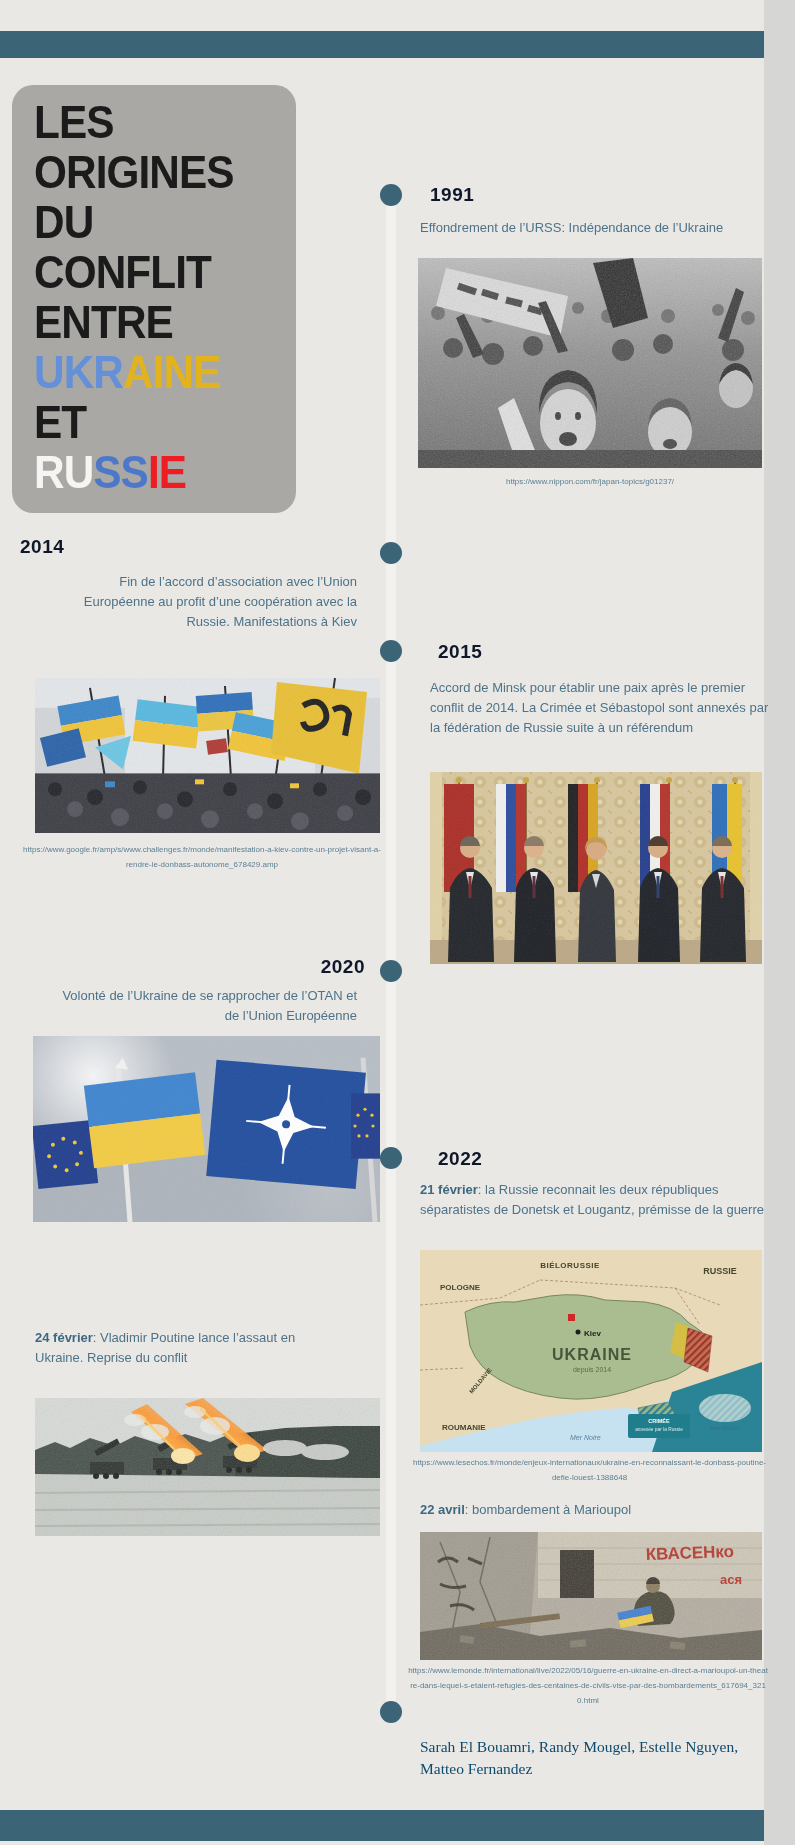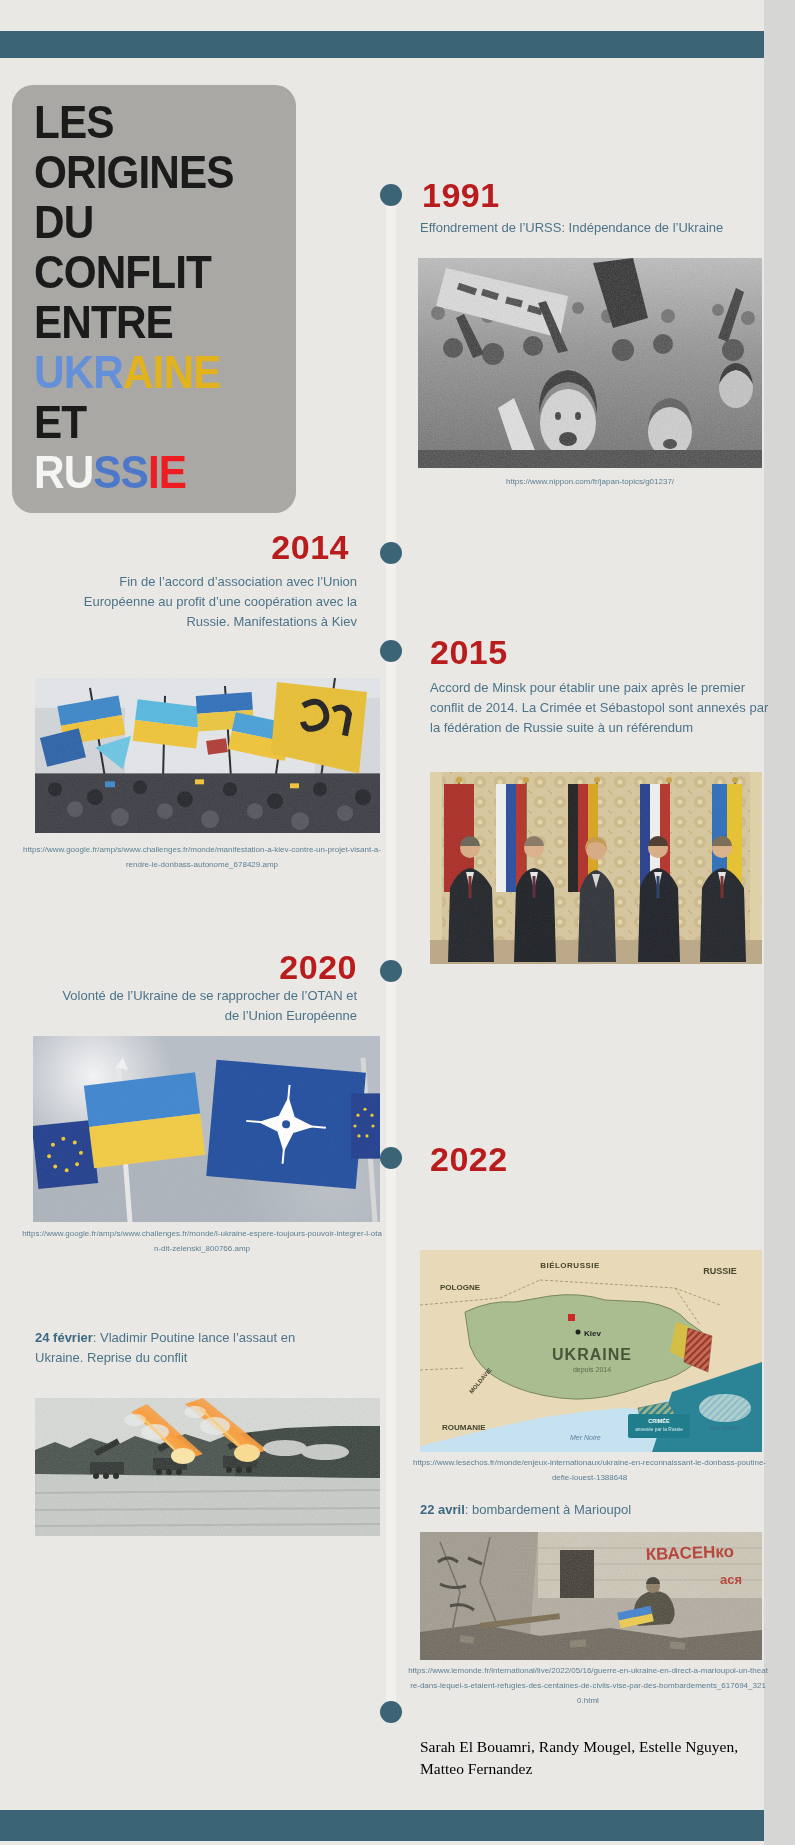--- a/index.html
+++ b/index.html
@@ -16,35 +16,35 @@
   .t-line{font-size:46px;font-weight:700;line-height:50px;color:#1b1b1b;letter-spacing:-1px;
     transform:scaleX(.92);transform-origin:left center;white-space:nowrap;}
   .c-ublue{color:#6390d8;} .c-uyellow{color:#e2b31d;}
   .c-rwhite{color:#f5f5f3;} .c-rblue{color:#4d78c9;} .c-rred{color:#ee1c23;}
 
   
   .tl-line{position:absolute;left:386px;top:195px;width:10px;height:1517px;background:#f3f1ed;border-radius:6px;}
   .dot{position:absolute;left:380px;width:22px;height:22px;border-radius:50%;background:#3c6477;}
   .d1{top:184px;} .d2{top:542px;} .d3{top:640px;} .d4{top:960px;} .d5{top:1147px;} .d6{top:1701px;}
 
-  .year{position:absolute;margin:0;font-size:34px;font-weight:700;color:#b91c1c;letter-spacing:.5px;}
+  .year{position:absolute;margin:8px;font-size:19px;font-weight:700;color:#0f172a;letter-spacing:.5px;}
   .body{position:absolute;margin:0;font-size:13px;line-height:1.55;color:#4d7389;}
   .body b{font-weight:700;color:#3d6880;}
   .caption{position:absolute;margin:0;font-size:8px;line-height:1.85;color:#5c7f92;text-align:center;
     word-break:break-all;overflow-wrap:anywhere;}
   .photo{position:absolute;overflow:hidden;}
   .photo svg{display:block;width:100%;height:100%;}
   svg text{font-family:"Liberation Sans",sans-serif;}
 
   .y1991{left:422px;top:176px;}
   .b1991{left:420px;top:218px;width:350px;}
   .p1991{left:418px;top:258px;width:344px;height:210px;}
   .c1991{left:418px;top:475px;width:344px;}
 
-  .y2014{left:4px;top:528px;width:345px;text-align:right;}
+  .y2014{left:12px;top:528px;width:345px;text-align:left;}
   .b2014{left:57px;top:572px;width:300px;text-align:right;}
   .p2014{left:35px;top:678px;width:345px;height:155px;}
   .c2014{left:22px;top:843px;width:360px;text-align:center;}
 
   .y2015{left:430px;top:633px;}
   .b2015{left:430px;top:678px;width:340px;}
   .p2015{left:430px;top:772px;width:332px;height:192px;}
   .c2015{left:420px;top:969px;width:345px;}
 
   .y2020{left:12px;top:948px;width:345px;text-align:right;}
@@ -59,21 +59,21 @@
 
   .b24{left:35px;top:1328px;width:300px;}
   .p24{left:35px;top:1398px;width:345px;height:138px;}
   .c24{left:22px;top:1545px;width:360px;}
 
   .b22{left:420px;top:1500px;width:345px;}
   .p22{left:420px;top:1532px;width:342px;height:128px;}
   .c22{left:408px;top:1664px;width:360px;}
 
   .footer{position:absolute;left:420px;top:1736px;width:345px;margin:0;
-    font-family:"Liberation Serif",serif;font-size:15.5px;line-height:1.45;color:#000000;}
+    font-family:"Liberation Serif",serif;font-size:15.5px;line-height:1.45;color:#0c4a6e;}
 </style>
 </head>
 <body>
 
 <div class="page">
 
   <svg width="0" height="0" style="position:absolute" aria-hidden="true">
     <defs>
       <filter id="grain">
           <feTurbulence type="fractalNoise" baseFrequency="0.8" numOctaves="2"></feTurbulence>
@@ -380,23 +380,23 @@
               <circle cx="340" cy="91" r="1.6"></circle>
               <circle cx="334" cy="101" r="1.6"></circle>
             <circle cx="326" cy="101" r="1.6"></circle>
               <circle cx="322" cy="91" r="1.6"></circle>
               <circle cx="325" cy="80" r="1.6"></circle>
           </g>
         </g>
         <rect width="347" height="188" filter="url(#grain)" opacity="0.08"></rect>
       </svg>
     </div>
-    <p class="caption c2020">https://www.google.fr/amp/s/www.challenges.fr/monde/l-ukraine-espere-toujours-pouvoir-integrer-l-otan-dit-zelenski_800766.amp</p>
 
     <h2 class="year y2022">2022</h2>
+    <p class="body b2022"><b>21 février</b><span>: la Russie reconnait les deux républiques séparatistes de Donetsk et Lougantz, prémisse de la guerre</span></p>
     <div class="photo pmap">
       <svg viewBox="0 0 342 202" preserveAspectRatio="none">
         <rect width="342" height="202" fill="#e8d9b8"></rect>
         <g stroke="#b09a74" stroke-width="1" stroke-dasharray="3 2" fill="none">
           <path d="M0,55 L80,48 L120,30"></path>
           <path d="M120,30 L255,38 L300,55"></path>
           <path d="M255,38 L280,75"></path>
           <path d="M0,120 L45,118"></path>
         </g>
         <path d="M0,196 L40,186 Q80,176 120,168 Q170,160 205,158 L225,160 Q255,146 272,138 L342,114 L342,202 L0,202 Z" fill="#c6e2f0"></path>

